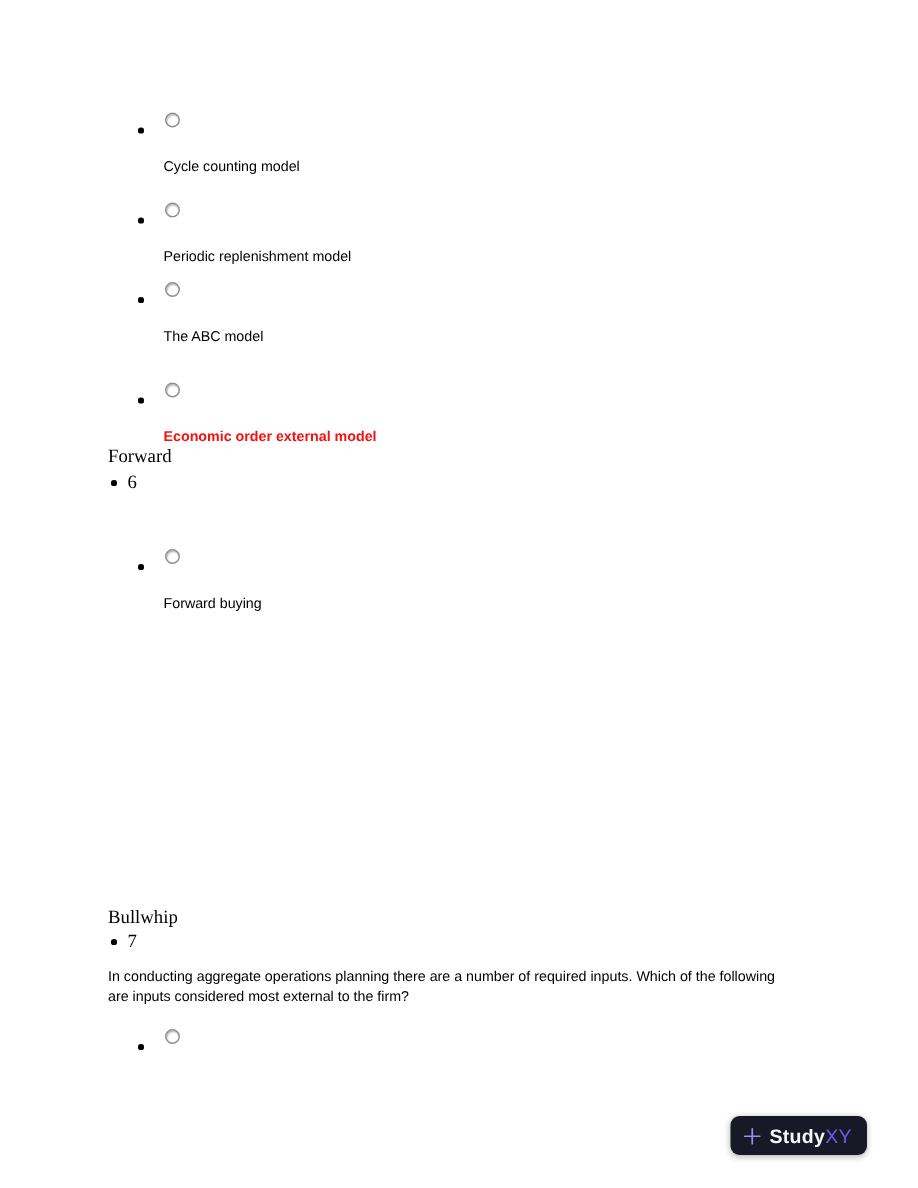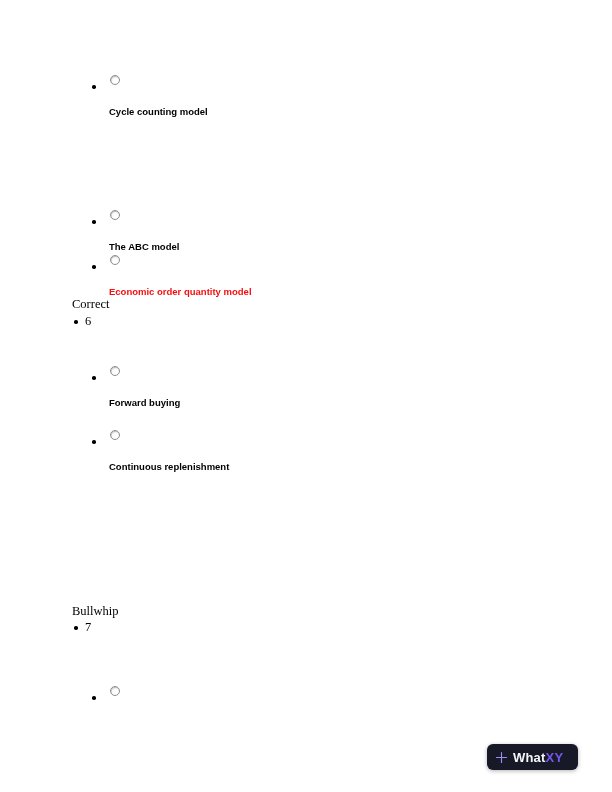--- a/index.html
+++ b/index.html
@@ -30,21 +30,20 @@
     border:1px solid #8f8f8f;
     box-shadow:inset 0.5px 1px 1.2px rgba(0,0,0,0.28);
     display:inline-block;
     cursor:pointer;
   }
   .opt-label{
     position:absolute;left:17px;top:31px;
     font-size:9.5px;line-height:12px;
     white-space:nowrap;
     cursor:pointer;
-    font-weight:bold;
   }
   .opt-label.hl{
     color:var(--highlight-red,#ff0000);
     font-weight:bold;
   }
   
   .verdict{
     position:absolute;left:72px;
     font-family:"Liberation Serif",serif;
     font-size:12.5px;line-height:14px;
@@ -79,77 +78,78 @@
     color:var(--logo-plus,#9f8ef2);
     display:flex;align-items:center;
     margin-right:4px;
   }
   .brand .study{
     color:var(--logo-study,#f5f6fa);
     font-size:13px;font-weight:bold;letter-spacing:0.2px;
   }
   .brand .xy{
     color:var(--logo-xy,#7257ee);
-    font-size:13px;font-weight:bold;letter-spacing:0.2px;
+    font-size:13px;font-weight:normal;letter-spacing:0.2px;
   }
 </style>
 </head>
 <body>
 
 <div class="page">
 
   <div class="opt" style="top:75px">
     <span class="dot"></span>
     <span class="radio"></span>
     <div class="opt-label">Cycle counting model</div>
   </div>
-  <div class="opt" style="top:210px">
+  <div class="opt" style="top:135px">
+    <span class="dot"></span>
+    <span class="radio"></span>
+    <div class="opt-label">Periodic replenishment model</div>
+  </div>
+  <div class="opt" style="top:188px">
     <span class="dot"></span>
     <span class="radio"></span>
     <div class="opt-label">The ABC model</div>
   </div>
   <div class="opt" style="top:255px">
     <span class="dot"></span>
     <span class="radio"></span>
-    <div class="opt-label hl">Economic order quantity model</div>
+    <div class="opt-label hl">Economic order external model</div>
   </div>
 
-  <div class="verdict" style="top:297px">Correct</div>
+  <div class="verdict" style="top:297px">Forward</div>
 
   <div class="num-row" style="top:314px">
     <span class="dot"></span>
     <span class="num">6</span>
   </div>
 
   <div class="opt" style="top:366px">
     <span class="dot"></span>
     <span class="radio"></span>
     <div class="opt-label">Forward buying</div>
   </div>
-  <div class="opt" style="top:430px">
-    <span class="dot"></span>
-    <span class="radio"></span>
-    <div class="opt-label">Continuous replenishment</div>
-  </div>
 
   <div class="verdict" style="top:604px">Bullwhip</div>
 
   <div class="num-row" style="top:620px">
     <span class="dot"></span>
     <span class="num">7</span>
   </div>
+  <div class="question" style="top:645px">In conducting aggregate operations planning there are a number of required inputs. Which of the following are inputs considered most external to the firm?</div>
 
   <div class="opt" style="top:686px">
     <span class="dot"></span>
     <span class="radio"></span>
   </div>
 
   <div class="brand">
     <span class="plus">
       <svg width="15" height="15" viewBox="0 0 24 24" fill="none">
         <path d="M12 4 V20 M4 12 H20" stroke="currentColor" stroke-width="1.8" stroke-linecap="round"></path>
       </svg>
     </span>
-    <span class="study">What</span>
+    <span class="study">Study</span>
       <span class="xy">XY</span>
   </div>
 
 </div>
 
 </body></html>

